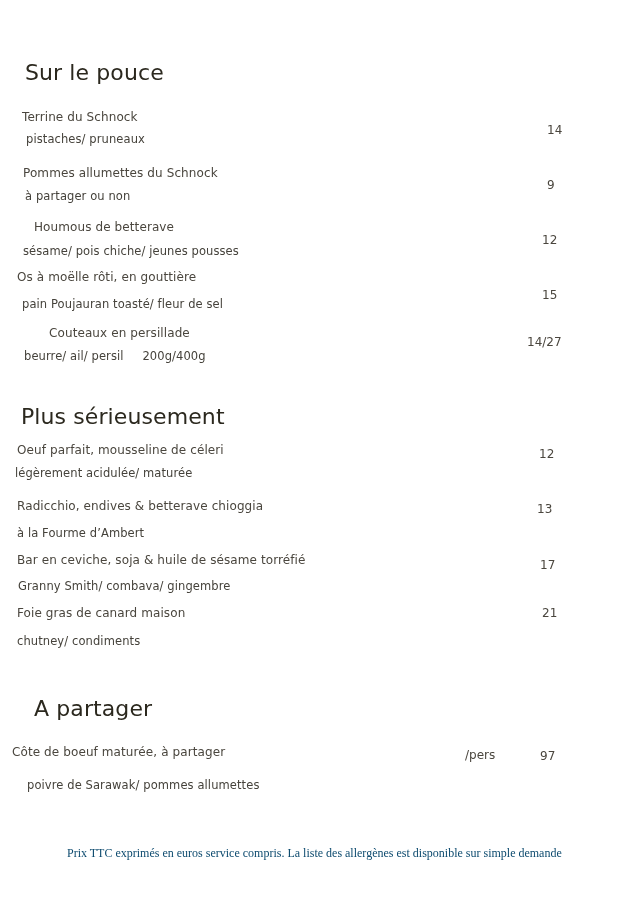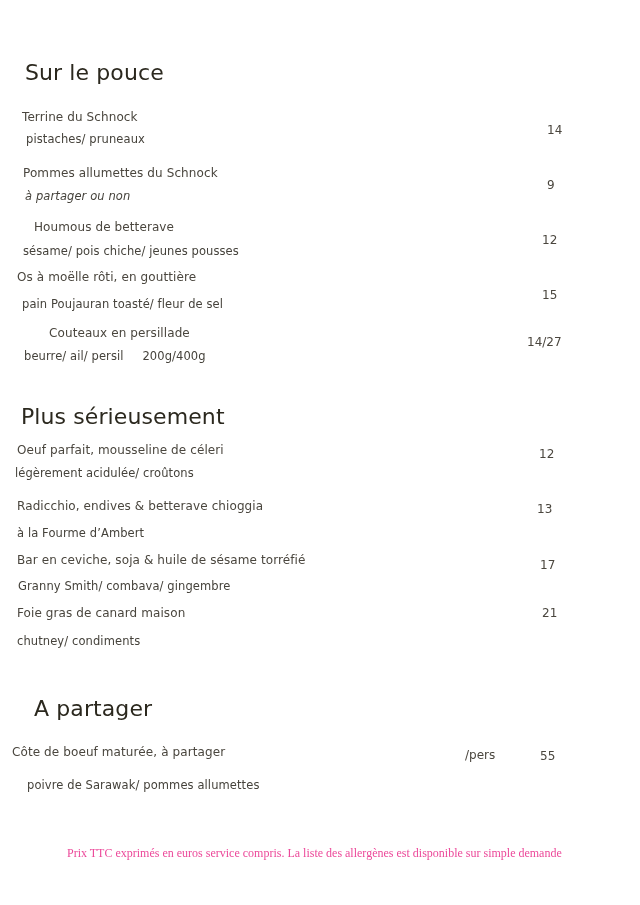--- a/index.html
+++ b/index.html
@@ -6,37 +6,37 @@
     body {
       width: 640px; height: 905px; position: relative; overflow: hidden;
       font-family: "DejaVu Sans", sans-serif; color: #3f3c35;
     }
     .abs { position: absolute; white-space: nowrap; }
     .section-title { font-size: 22px; color: #2b281e; letter-spacing: 0.1px; }
     .item-name { font-size: 12px; color: #4a463e; letter-spacing: 0.1px; }
     .item-desc { font-size: 11.5px; color: #45423b; letter-spacing: 0.1px; }
     .price { font-size: 12px; color: #4a463e; }
     .footer {
-      font-family: "Liberation Serif", serif; font-size: 12px; color: #ec4899;
+      font-family: "Liberation Serif", serif; font-size: 12px; color: #0c4a6e;
     }
   </style>
 </head>
 <body>
 
 <div class="abs section-title" style="left:25px; top:60px;">Sur le pouce</div>
 
 <div>
   <div class="abs item-name" style="left:22px; top:110px;">Terrine du  Schnock</div>
   <div class="abs item-desc" style="left:26px; top:132px;">pistaches/ pruneaux</div>
   <div class="abs price" style="left:547px; top:123px;">14</div>
 </div>
 
 <div>
   <div class="abs item-name" style="left:23px; top:166px;">Pommes allumettes du Schnock</div>
-  <div class="abs item-desc" style="left:25px; top:189px;font-style:italic;">à partager ou non</div>
+  <div class="abs item-desc" style="left:25px; top:189px;">à partager ou non</div>
   <div class="abs price" style="left:547px; top:178px;">9</div>
 </div>
 
 <div>
   <div class="abs item-name" style="left:34px; top:220px;">Houmous de betterave</div>
   <div class="abs item-desc" style="left:23px; top:244px;">sésame/ pois chiche/ jeunes pousses</div>
   <div class="abs price" style="left:542px; top:233px;">12</div>
 </div>
 
 <div>
@@ -48,21 +48,21 @@
 <div>
   <div class="abs item-name" style="left:17px; top:326px;margin-left:32px;">Couteaux en persillade</div>
   <div class="abs item-desc" style="left:24px; top:349px; white-space:pre;">beurre/ ail/ persil     200g/400g</div>
   <div class="abs price" style="left:527px; top:335px;">14/27</div>
 </div>
 
 <div class="abs section-title" style="left:21px; top:404px;">Plus sérieusement</div>
 
 <div>
   <div class="abs item-name" style="left:17px; top:443px;">Oeuf parfait, mousseline de céleri</div>
-  <div class="abs item-desc" style="left:15px; top:466px;">légèrement acidulée/ croûtons</div>
+  <div class="abs item-desc" style="left:15px; top:466px;">légèrement acidulée/ maturée</div>
   <div class="abs price" style="left:539px; top:447px;">12</div>
 </div>
 
 <div>
   <div class="abs item-name" style="left:17px; top:499px;">Radicchio, endives &amp; betterave chioggia</div>
   <div class="abs item-desc" style="left:17px; top:526px;">à la Fourme d’Ambert</div>
   <div class="abs price" style="left:537px; top:502px;">13</div>
 </div>
 
 <div>
@@ -76,16 +76,16 @@
   <div class="abs item-desc" style="left:17px; top:634px;">chutney/ condiments</div>
   <div class="abs price" style="left:542px; top:606px;">21</div>
 </div>
 
 <div class="abs section-title" style="left:34px; top:696px;">A partager</div>
 
 <div>
   <div class="abs item-name" style="left:12px; top:745px;">Côte de boeuf maturée, à partager</div>
   <div class="abs item-desc" style="left:27px; top:778px;">poivre de Sarawak/ pommes allumettes</div>
   <div class="abs price" style="left:465px; top:748px;">/pers</div>
-  <div class="abs price" style="left:540px; top:749px;">55</div>
+  <div class="abs price" style="left:540px; top:749px;">97</div>
 </div>
 
 <div class="abs footer" style="left:67px; top:846px;">Prix TTC exprimés en euros service compris. La liste des allergènes est disponible sur simple demande</div>
 
 </body></html>

